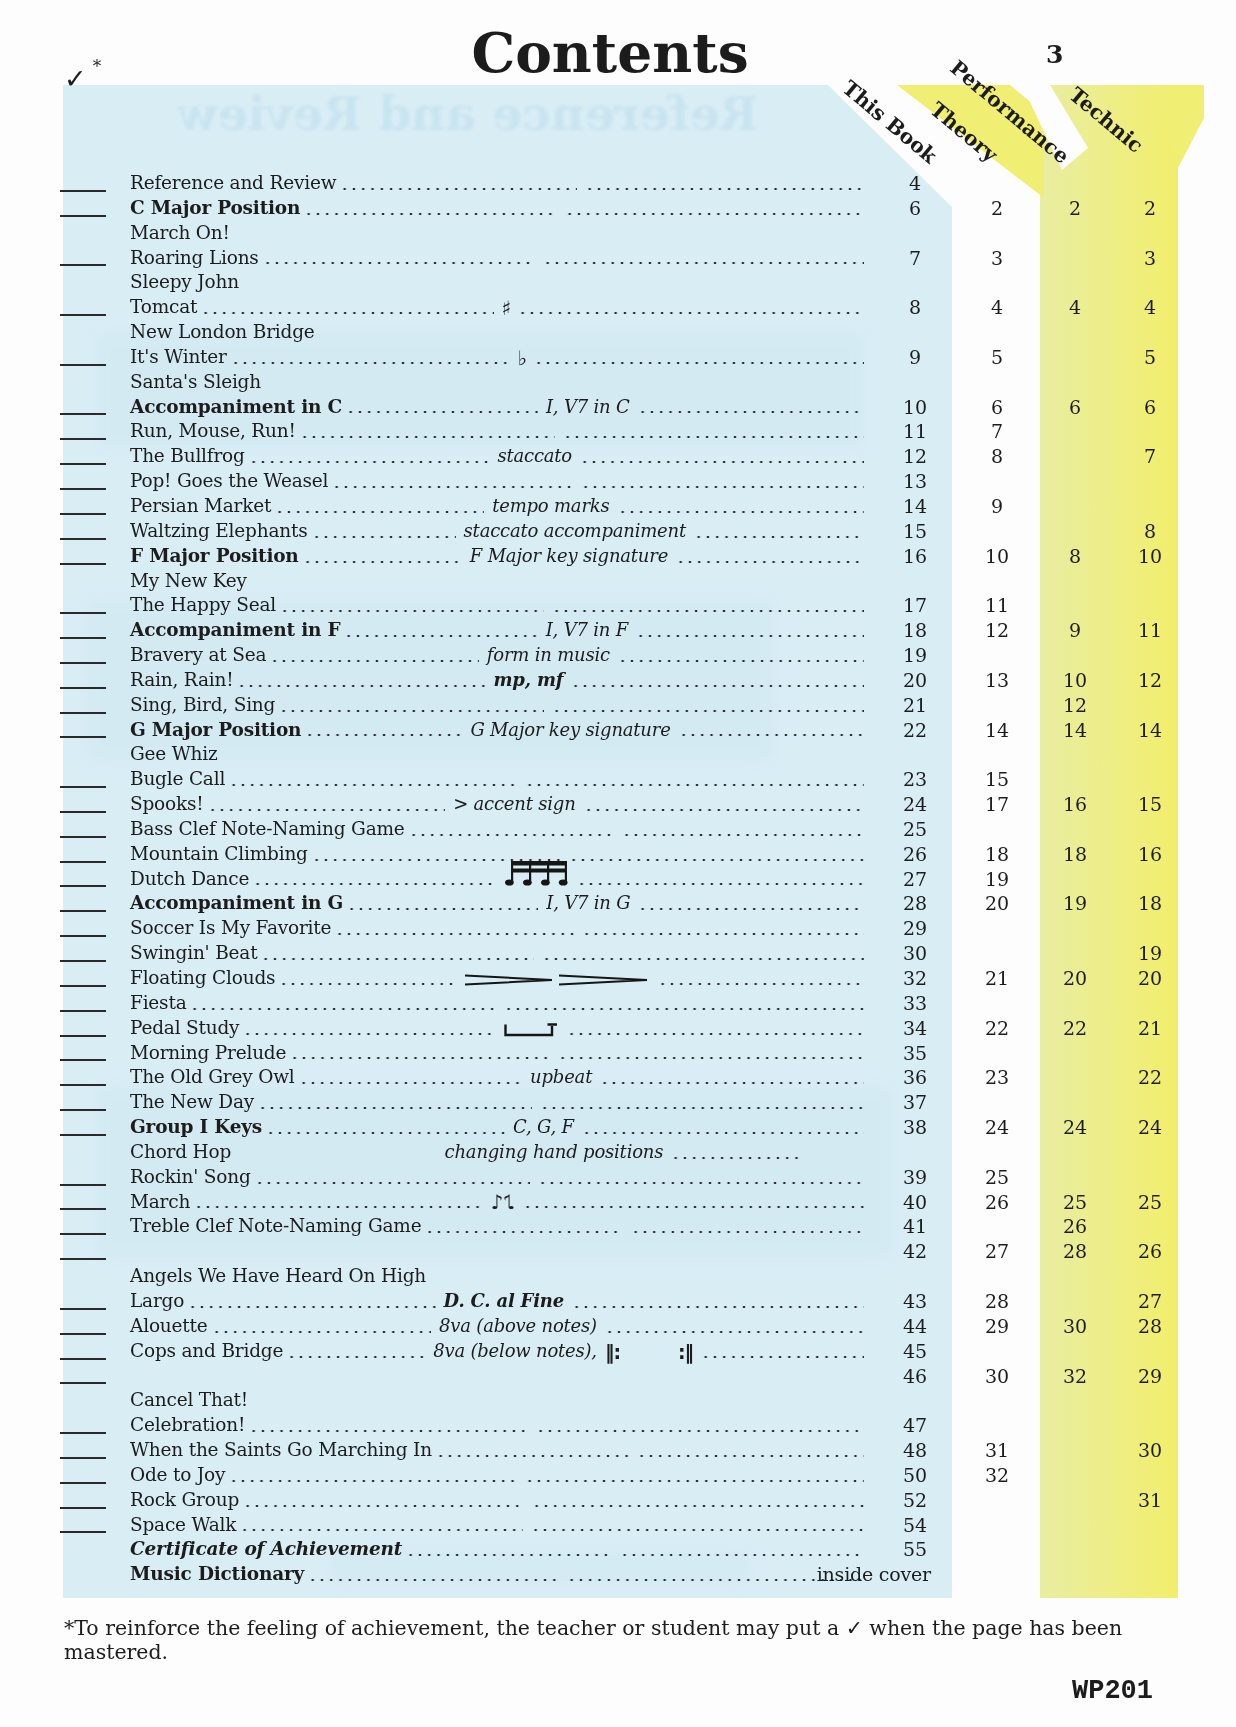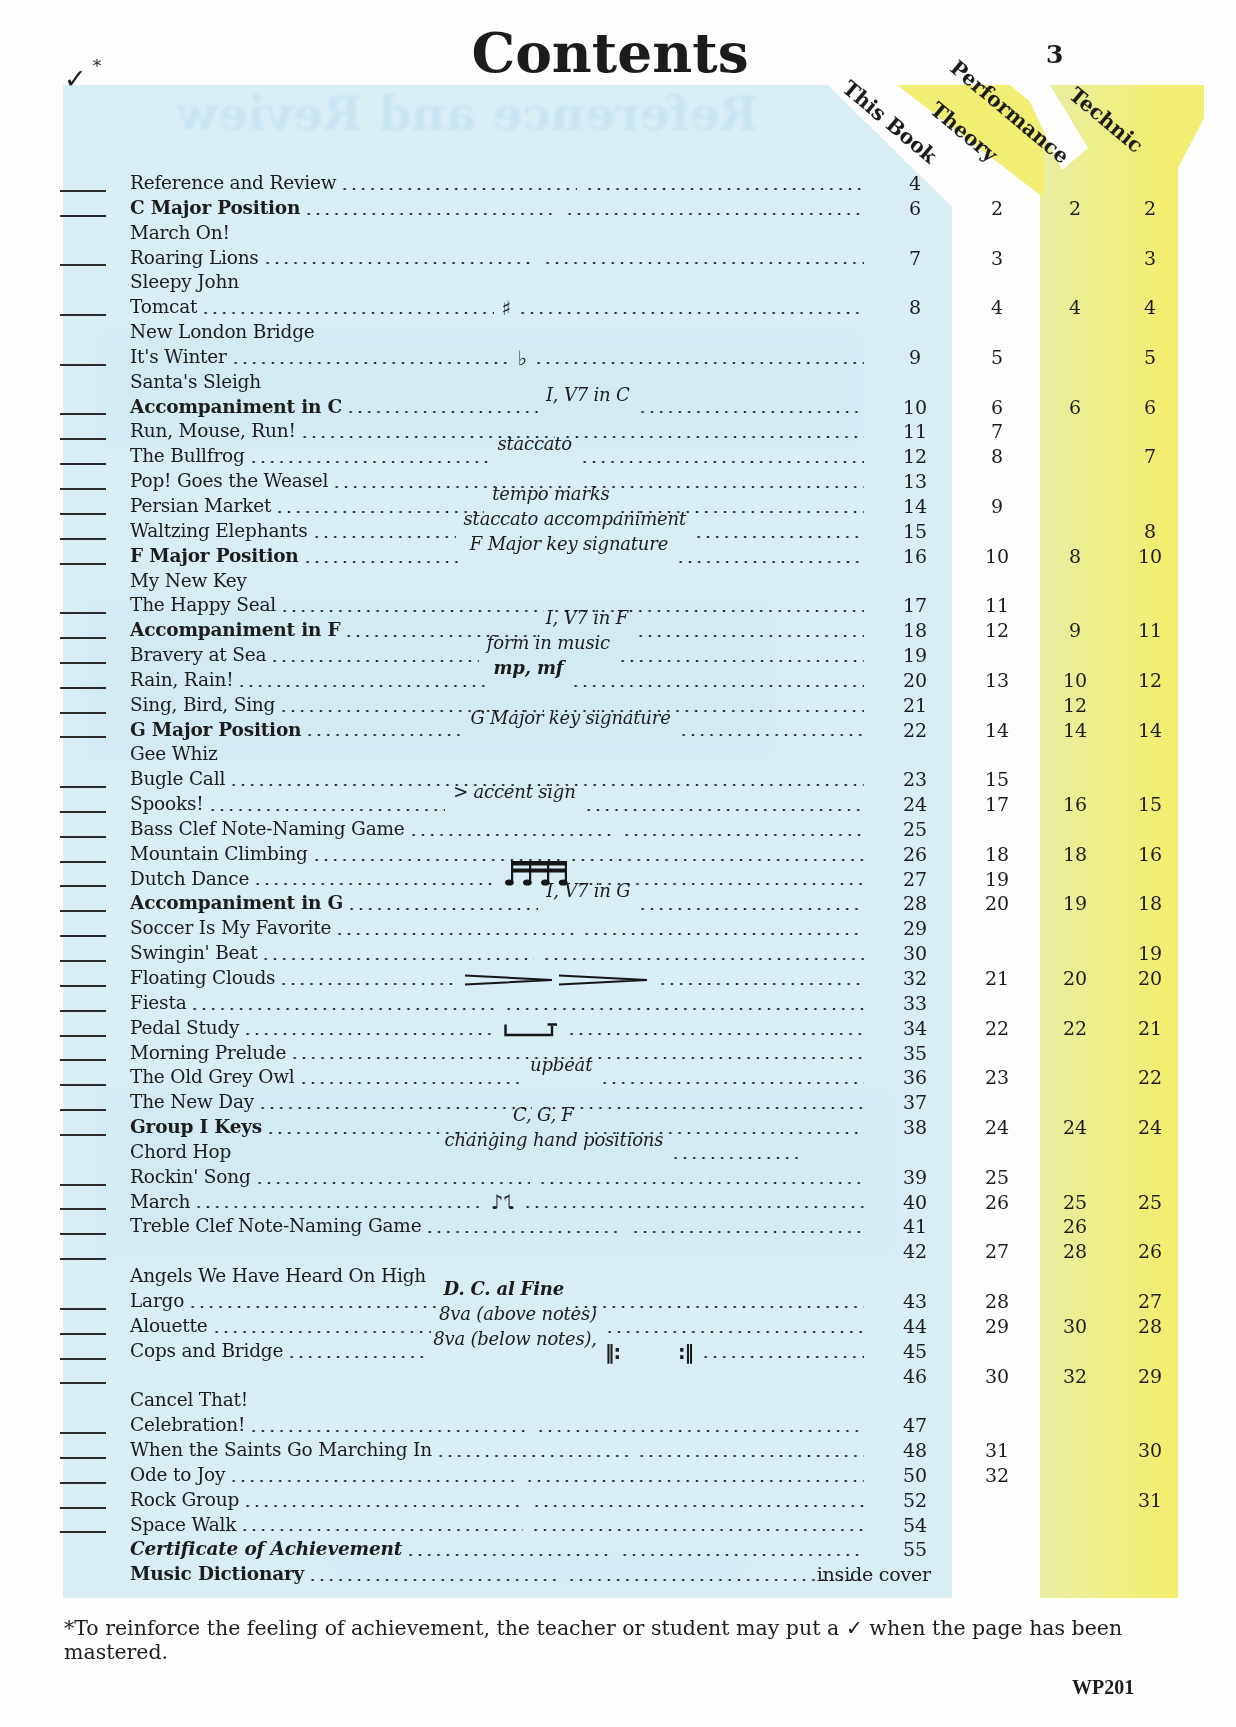--- a/index.html
+++ b/index.html
@@ -54,38 +54,38 @@
   
   .toc{position:absolute;left:0;top:171px;width:1236px}
   .row{position:relative;height:24.85px;font-size:18.5px;line-height:24.85px;letter-spacing:-0.2px}
   .lead{position:absolute;left:130px;top:0;width:738px;height:100%;display:flex;align-items:flex-end}
   .tt{white-space:nowrap}
   .tt.b{font-weight:bold}
   .tt.bi{font-weight:bold;font-style:italic}
   .dots{flex:1;height:4px;margin:0 4px 5px;
     background-image:radial-gradient(circle,#2b2b2b 1.25px,rgba(0,0,0,0) 1.55px);
     background-size:9.3px 4px;background-repeat:repeat-x;background-position:left bottom}
-  .ann{font-style:italic;white-space:nowrap;margin:12px 4px;font-size:18px}
+  .ann{font-style:italic;white-space:nowrap;margin:0 4px;font-size:18px}
   .ann.bi{font-weight:bold}
   .spc{flex:1}
   .num{position:absolute;top:0;width:60px;text-align:center;font-size:19px}
   .cb{left:885px}.cth{left:967px}.cp{left:1045px}.ctc{left:1120px}
   .num.wide{left:735px;width:200px;text-align:right;padding-right:4px}
   .cl{position:absolute;left:60px;width:46px;bottom:4px;border-bottom:2.2px solid #2a2a2a}
   .msym{font-family:"DejaVu Sans",sans-serif;font-size:20px;line-height:1;margin:0 3px 2px;align-self:flex-end}
   .mirror{display:inline-block;transform:scaleX(-1)}
   .symsvg{align-self:flex-end;margin:0 4px 4px;line-height:0}
   .repwrap{align-self:flex-end;display:flex;align-items:flex-end;margin:0 4px 2px;line-height:1}
   .rep{font-family:"DejaVu Sans",sans-serif;font-weight:bold;font-size:19px;letter-spacing:-1px}
   .repgap{display:inline-block;width:58px}
 
   
   .footnote{position:absolute;left:64px;top:1616px;width:1160px;font-size:20.5px}
-  .wp{position:absolute;left:1072px;top:1676px;font-family:Liberation Serif, serif;
-      font-weight:bold;font-size:20px}
+  .wp{position:absolute;left:1072px;top:1676px;font-family:Liberation Mono, monospace;
+      font-weight:bold;font-size:27px}
 </style>
 </head>
 <body>
 
 <div class="page">
 
   <div class="deco panel-blue"></div>
   <div class="col-yellow"></div>
   <div class="deco ribbon-perf"></div>
   <div class="deco ribbon-tech"></div>

